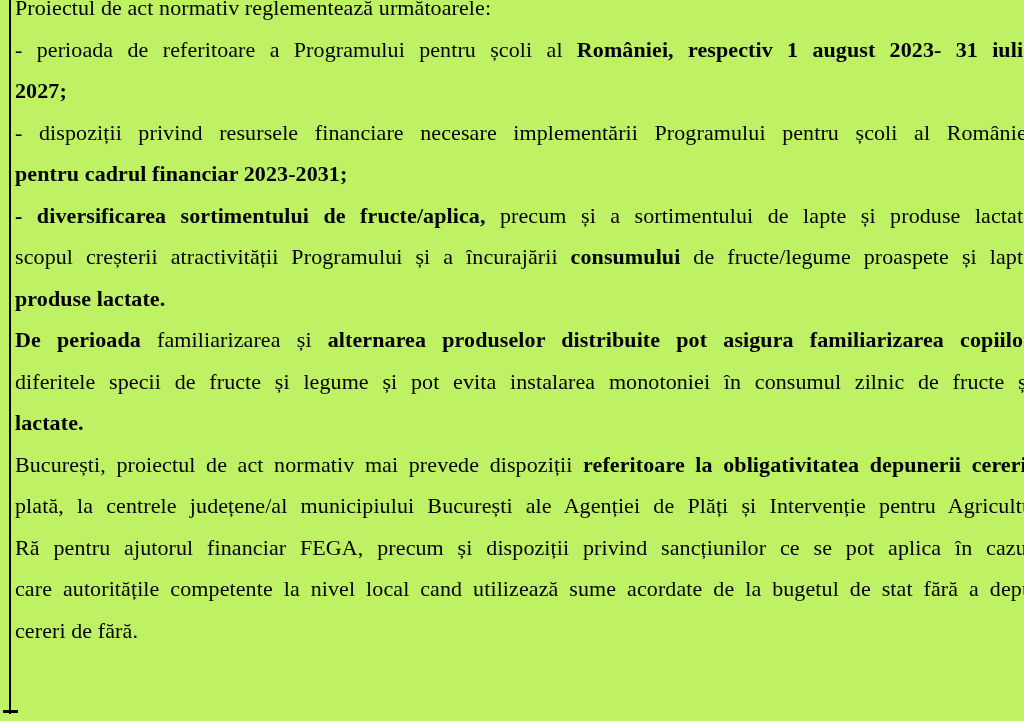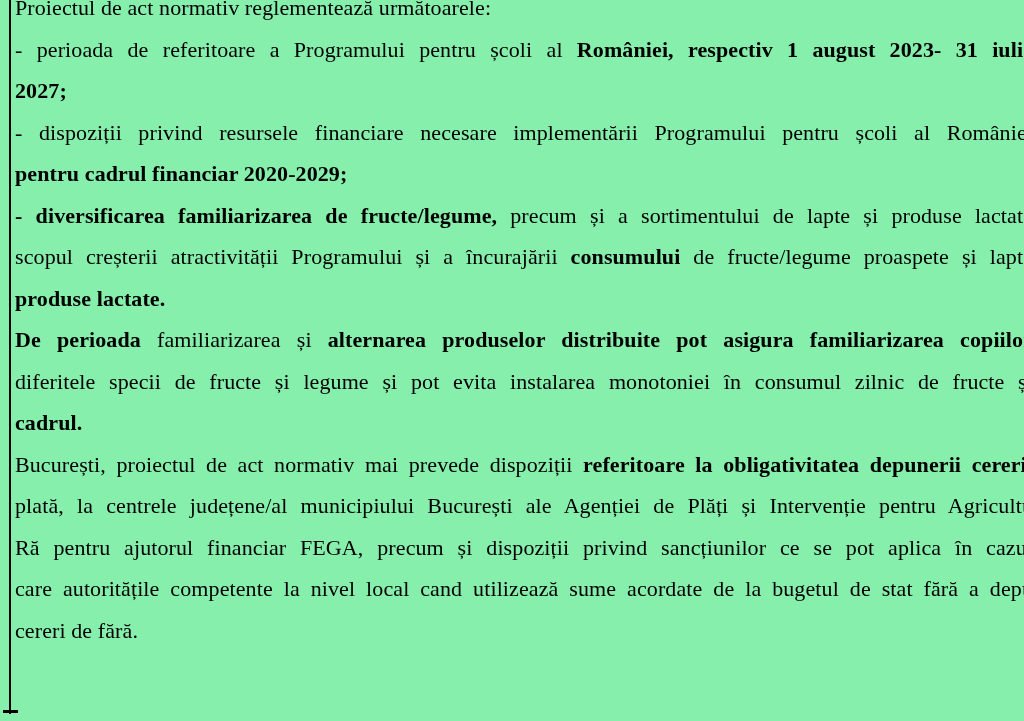--- a/index.html
+++ b/index.html
@@ -7,21 +7,21 @@
     padding: 0;
     width: 1024px;
     height: 721px;
     overflow: hidden;
     background: #ffffff;
   }
   #page {
     position: relative;
     width: 1024px;
     height: 721px;
-    background: #86efac;
+    background: #bef264;
     font-family: "Liberation Serif", "DejaVu Serif", serif;
     color: #000000;
   }
   .border-left {
     position: absolute;
     left: 9px;
     top: 0;
     width: 2px;
     height: 714px;
     background: #000000;
@@ -61,26 +61,26 @@
 <body>
 
 <div id="page">
   <div class="border-left"></div>
   <div class="border-bottom-tick"></div>
   <div class="doc-text">
       <div class="line"><span>Proiectul de act normativ reglementează următoarele:</span></div>
       <div class="line justify"><span>- perioada de referitoare a Programului pentru școli al </span><span class="bold">României, respectiv 1 august 2023- 31 iulie</span></div>
       <div class="line"><span class="bold">2027;</span></div>
       <div class="line justify"><span>- dispoziții privind resursele financiare necesare implementării Programului pentru școli al României</span></div>
-      <div class="line"><span class="bold">pentru cadrul financiar 2020-2029;</span></div>
-      <div class="line justify"><span class="bold">- diversificarea familiarizarea de fructe/legume,</span><span> precum și a sortimentului de lapte și produse lactate</span></div>
+      <div class="line"><span class="bold">pentru cadrul financiar 2023-2031;</span></div>
+      <div class="line justify"><span class="bold">- diversificarea sortimentului de fructe/aplica,</span><span> precum și a sortimentului de lapte și produse lactate</span></div>
       <div class="line justify"><span>scopul creșterii atractivității Programului și a încurajării </span><span class="bold">consumului</span><span> de fructe/legume proaspete și lapte</span></div>
       <div class="line"><span class="bold">produse lactate.</span></div>
       <div class="line justify"><span class="bold">De perioada </span><span>familiarizarea și </span><span class="bold">alternarea produselor distribuite pot asigura familiarizarea copiilor</span></div>
       <div class="line justify"><span>diferitele specii de fructe și legume și pot evita instalarea monotoniei în consumul zilnic de fructe și</span></div>
-      <div class="line"><span class="bold">cadrul.</span></div>
+      <div class="line"><span class="bold">lactate.</span></div>
       <div class="line justify"><span>București, proiectul de act normativ mai prevede dispoziții </span><span class="bold">referitoare la obligativitatea depunerii cererii</span></div>
       <div class="line justify"><span>plată, la centrele județene/al municipiului București ale Agenției de Plăți și Intervenție pentru Agricultu</span></div>
       <div class="line justify"><span>Ră pentru ajutorul financiar FEGA, precum și dispoziții privind sancțiunilor ce se pot aplica în cazul</span></div>
       <div class="line justify"><span>care autoritățile competente la nivel local cand utilizează sume acordate de la bugetul de stat fără a depu</span></div>
       <div class="line"><span>cereri de fără.</span></div>
     </div>
 </div>
 
 </body></html>

